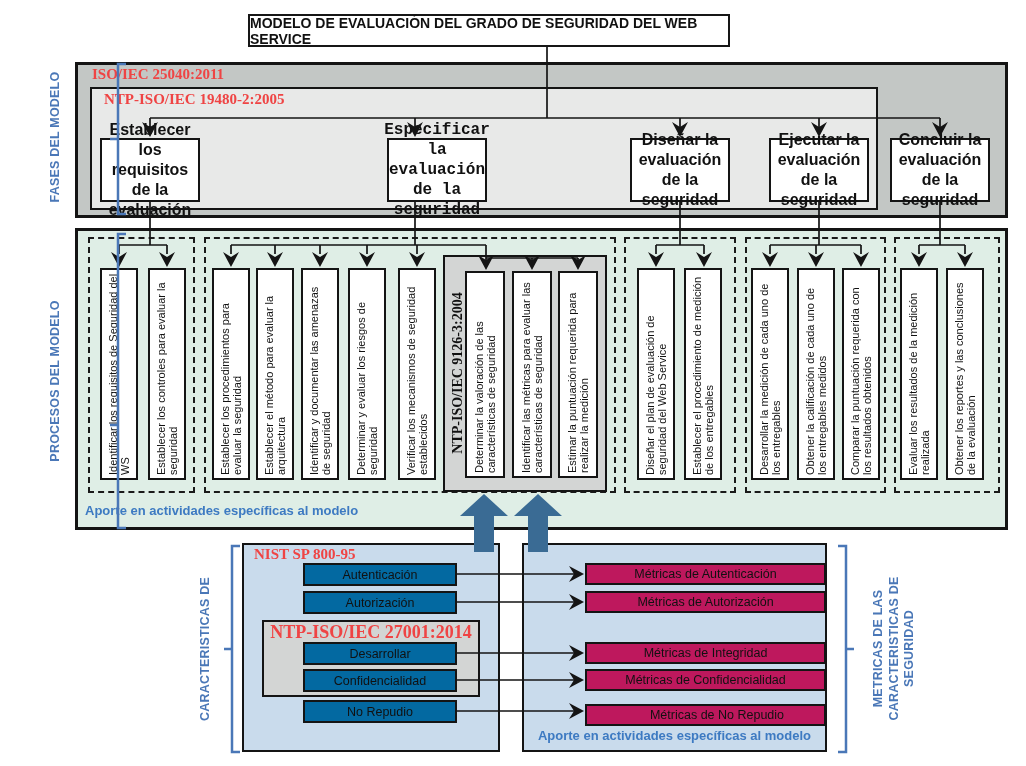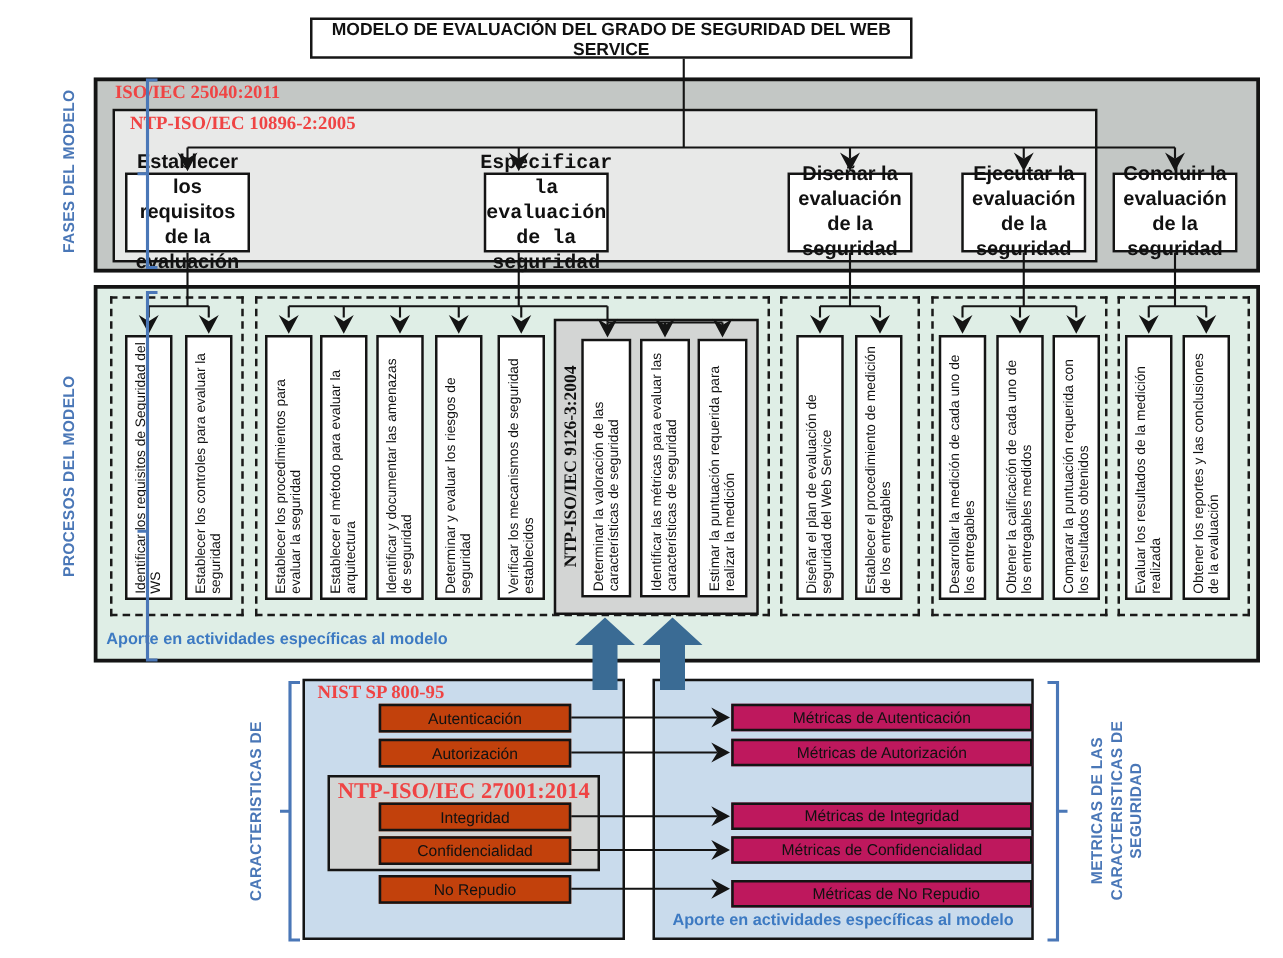--- a/index.html
+++ b/index.html
@@ -2,21 +2,21 @@
 <html><head>
 <meta charset="utf-8">
 <style>
   html,body{margin:0;padding:0;background:#ffffff;}
   .stage{position:relative;width:1026px;height:766px;background:#ffffff;overflow:hidden;
          font-family:"Liberation Sans", sans-serif;color:#111;}
   .abs{position:absolute;box-sizing:border-box;}
 
   
   .title-box{left:248px;top:14px;width:482px;height:33px;background:#fff;border:2px solid #161616;
-             display:flex;align-items:center;justify-content:center;font-weight:bold;font-size:14px;text-align:center;}
+             display:flex;align-items:center;justify-content:center;font-weight:bold;font-size:14px;text-align:left;}
 
   
   .outer-gray{left:75px;top:62px;width:933px;height:156px;background:#c3c7c5;border:3px solid #141414;}
   .inner-gray{left:90px;top:87px;width:788px;height:123px;background:#e8e9e8;border:2px solid #141414;}
   .std-serif{font-family:"Liberation Serif", serif;font-weight:bold;font-size:15px;color:#ef4444;}
   .iso-label{left:92px;top:66px;}
   .ntp-label{left:104px;top:91px;}
   .phase-box{top:138px;width:100px;height:64px;background:#fff;border:2px solid #141414;
              display:flex;align-items:center;justify-content:center;text-align:center;
              font-weight:bold;font-size:16px;line-height:1.25;padding:2px;}
@@ -45,42 +45,42 @@
   .lbl-fases{left:-19px;top:128px;width:150px;height:18px;transform:rotate(-90deg);}
   .lbl-procesos{left:-39px;top:372px;width:190px;height:18px;transform:rotate(-90deg);}
   .lbl-caract{left:121px;top:640px;width:170px;height:18px;transform:rotate(-90deg);}
   .lbl-metricas{left:814px;top:625px;width:160px;height:47px;transform:rotate(-90deg);}
 
   
   .blue-box{top:543px;height:209px;background:#c9dbec;border:2px solid #141414;}
   .nist-box{left:242px;width:258px;}
   .metric-box-wrap{left:522px;width:305px;}
   .nist-label{left:254px;top:546px;}
-  .white-sm{left:303px;width:154px;height:23px;background:#c2410c;border:2px solid #141414;
+  .white-sm{left:303px;width:154px;height:23px;background:#0369a1;border:2px solid #141414;
             display:flex;align-items:center;justify-content:center;font-size:12.5px;text-align:right;}
   .gray-27001{left:262px;top:620px;width:218px;height:77px;background:#d3d5d4;border:2px solid #141414;}
   .lbl-27001{left:262px;top:622px;width:218px;text-align:center;font-size:18px;}
   .metric-sm{left:585px;width:241px;height:22px;background:#be185d;border:2px solid #141414;
              display:flex;align-items:center;justify-content:center;font-size:12.5px;}
   .aporte-blue{left:522px;top:728px;width:305px;text-align:center;}
 
   svg.connectors{position:absolute;left:0;top:0;width:1026px;height:766px;pointer-events:none;}
 </style>
 </head>
 <body>
 
 <div class="stage">
 
   <div class="abs title-box">MODELO DE EVALUACIÓN DEL GRADO DE SEGURIDAD DEL WEB SERVICE</div>
 
   <div class="abs vlabel lbl-fases">FASES DEL MODELO</div>
   <div class="abs outer-gray"></div>
   <div class="abs std-serif iso-label">ISO/IEC 25040:2011</div>
   <div class="abs inner-gray"></div>
-  <div class="abs std-serif ntp-label">NTP-ISO/IEC 10896-2:2005</div>
+  <div class="abs std-serif ntp-label">NTP-ISO/IEC 19480-2:2005</div>
 
   <div class="abs phase-box" style="left:100px;">Establecer los requisitos de la evaluación</div>
   <div class="abs phase-box" style="left:387px;font-family:Liberation Mono, monospace;">Especificar la evaluación de la seguridad</div>
   <div class="abs phase-box" style="left:630px;">Diseñar la evaluación de la seguridad</div>
   <div class="abs phase-box" style="left:769px;">Ejecutar la evaluación de la seguridad</div>
   <div class="abs phase-box" style="left:890px;">Concluir la evaluación de la seguridad</div>
 
   <div class="abs vlabel lbl-procesos">PROCESOS DEL MODELO</div>
   <div class="abs green-box"></div>
 
@@ -152,21 +152,21 @@
   <div class="abs aporte aporte-green">Aporte en actividades específicas al modelo</div>
 
   <div class="abs vlabel lbl-caract">CARACTERISTICAS DE</div>
   <div class="abs blue-box nist-box"></div>
   <div class="abs std-serif nist-label">NIST SP 800-95</div>
 
   <div class="abs white-sm" style="top:563px;">Autenticación</div>
   <div class="abs white-sm" style="top:591px;">Autorización</div>
   <div class="abs gray-27001"></div>
   <div class="abs std-serif lbl-27001">NTP-ISO/IEC 27001:2014</div>
-  <div class="abs white-sm" style="top:642px;">Integridad</div>
+  <div class="abs white-sm" style="top:642px;">Desarrollar</div>
   <div class="abs white-sm" style="top:700px;">No Repudio</div>
   <div class="abs white-sm" style="top:669px;">Confidencialidad</div>
 
   <div class="abs blue-box metric-box-wrap"></div>
   <div class="abs metric-sm" style="top:563px;">Métricas de Autenticación</div>
   <div class="abs metric-sm" style="top:591px;">Métricas de Autorización</div>
   <div class="abs metric-sm" style="top:642px;">Métricas de Integridad</div>
   <div class="abs metric-sm" style="top:669px;">Métricas de Confidencialidad</div>
   <div class="abs metric-sm" style="top:704px;padding-left:23px;">Métricas de No Repudio</div>
   <div class="abs aporte aporte-blue">Aporte en actividades específicas al modelo</div>

